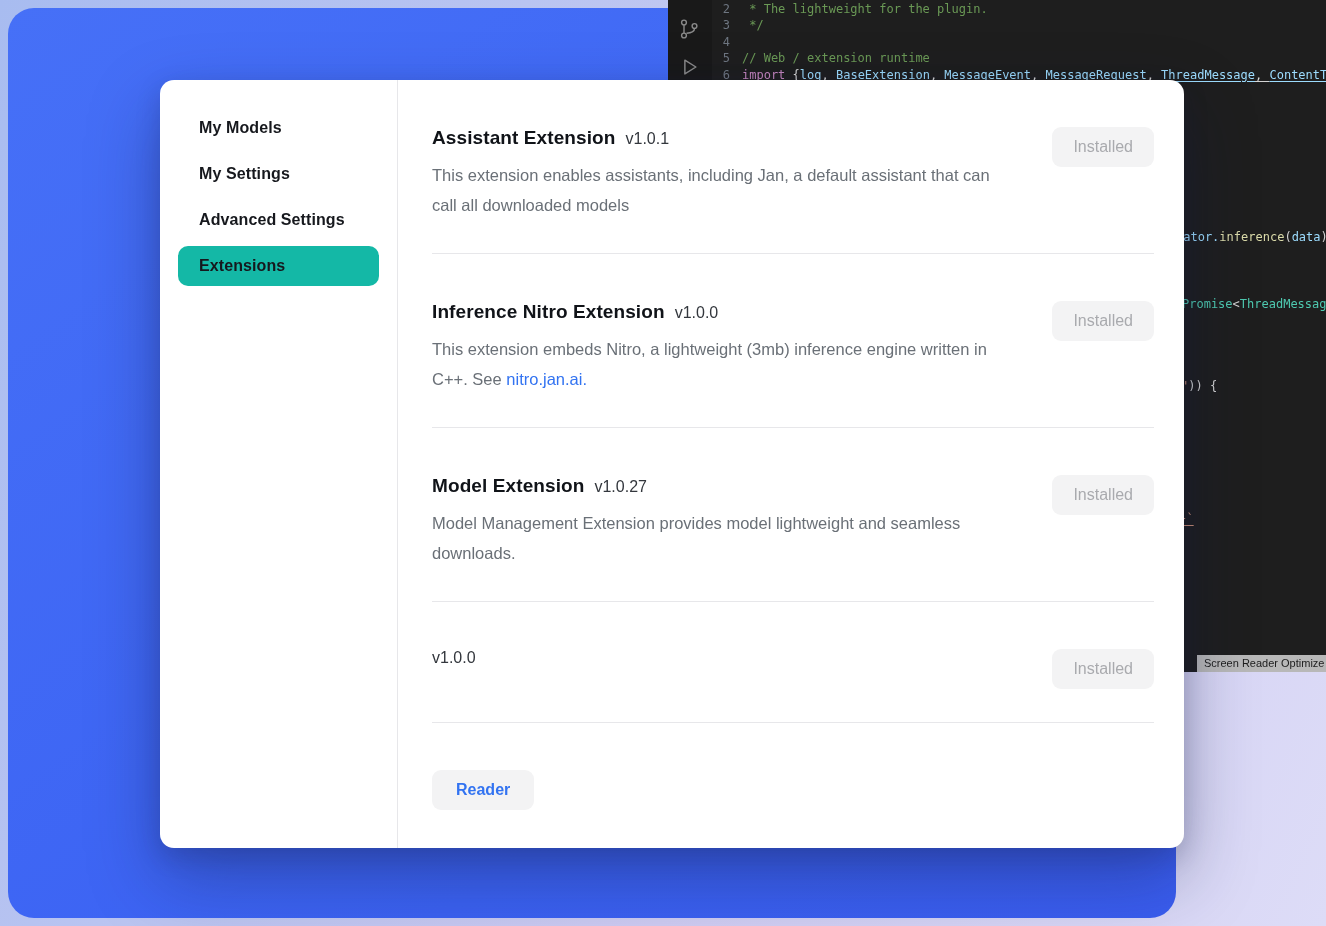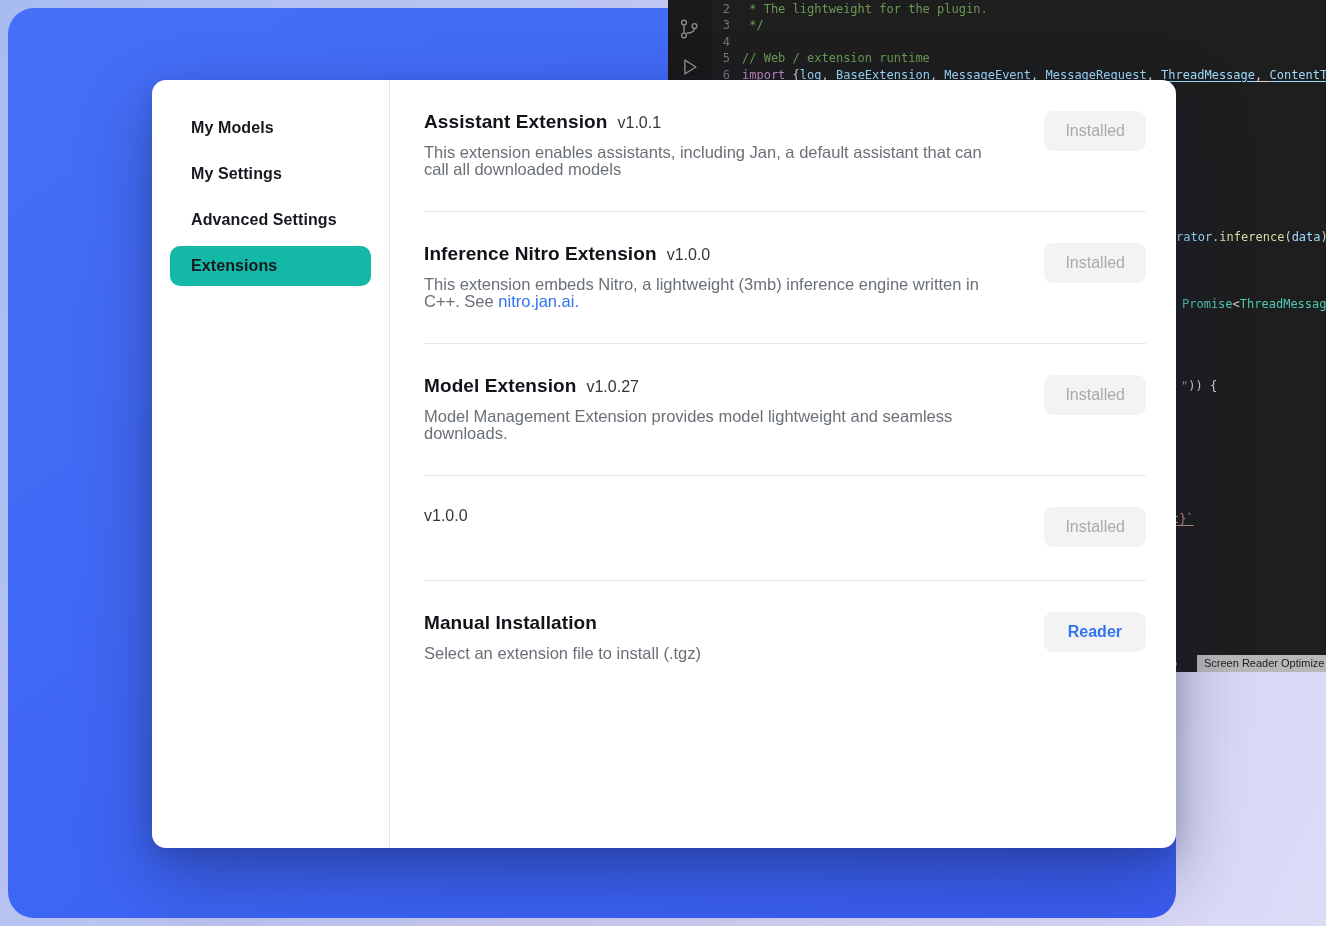--- a/index.html
+++ b/index.html
@@ -55,47 +55,47 @@
   }
   .status-badge {
     position:absolute; left:529px; bottom:0; height:17px; width:200px;
     background:#b8b8b8; color:#1d1d1d; font-size:11px; line-height:17px;
     padding:0 7px; white-space:nowrap; overflow:hidden;
     font-family:"Liberation Sans", sans-serif;
   }
 
   
   .modal {
-    position:absolute; left:152px; top:80px; width:1024px; height:768px;
+    position:absolute; left:160px; top:80px; width:1024px; height:768px;
     background:#ffffff; border-radius:14px; z-index:3; display:flex;
     box-shadow:0 30px 70px rgba(20,30,70,.35), 0 8px 24px rgba(20,30,70,.18);
     overflow:hidden;
   }
   .sidebar {
     width:238px; flex:0 0 auto; border-right:1px solid #e7e7ea;
     padding:28px 18px; display:flex; flex-direction:column; gap:6px;
   }
   .side-item {
     font-size:16px; font-weight:700; color:#16181d;
     padding:11px 21px; border-radius:10px; cursor:pointer; letter-spacing:.1px;
   }
   .side-item.active { background:#14b8a6; }
 
   .content { flex:1 1 auto; padding:0 30px 0 34px; overflow:hidden; }
   .ext-row {
     display:flex; justify-content:space-between; align-items:flex-start;
-    padding:31px 0 33px; border-bottom:1px solid #e7e7ea;
+    padding:31px 0 33px; border-bottom:1px solid #e7e7ea;margin-top:16px;
   }
   .ext-row:last-child { border-bottom:none; }
   .ext-info { max-width:590px; }
   .ext-title-line { display:flex; align-items:baseline; gap:10px; }
   .ext-title { font-size:19px; font-weight:700; color:#101318; letter-spacing:.1px; }
   .ext-version { font-size:16px; font-weight:400; color:#33373d; }
   .ext-desc {
-    margin-top:11px; font-size:16.5px; line-height:17px; color:#6a7077;
+    margin-top:11px; font-size:16.5px; line-height:30px; color:#6a7077;
     max-width:578px;
   }
   .ext-desc a { color:#3273f1; text-decoration:none; cursor:pointer; }
 
   .btn {
     border:none; border-radius:9px; background:#f3f3f4; color:#a9aaae;
     font-size:16px; font-weight:500; padding:11px 21px; flex:0 0 auto;
     font-family:"Liberation Sans", sans-serif; cursor:default;
   }
   .btn.btn-select { color:#3273f1; font-weight:700; padding:11px 24px; cursor:pointer; }
@@ -179,24 +179,18 @@
         </div>
         <div class="ext-row">
           <div class="ext-info">
             <div class="ext-title-line">
               <span class="ext-version">v1.0.0</span>
             </div>
           </div>
           <button class="btn">Installed</button>
         </div>
         <div class="ext-row">
-          <div class="ext-info">
-            <div class="ext-title-line">
-              <span class="ext-title">Manual Installation</span>
-            </div>
-            <p class="ext-desc">Select an extension file to install (.tgz)</p>
-          </div>
           <button class="btn btn-select">Reader</button>
         </div>
       </main>
   </div>
 
 </div>
 
 </body></html>

